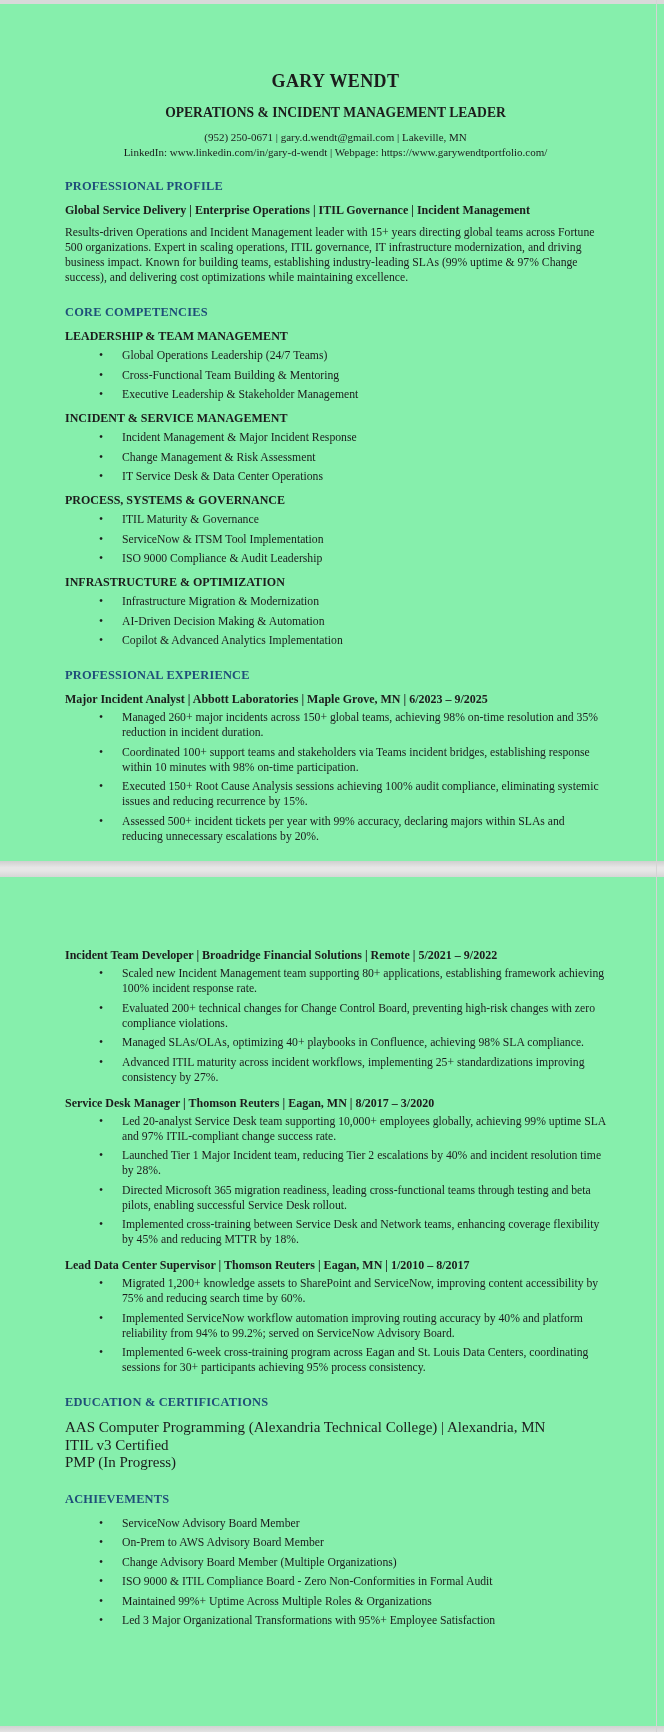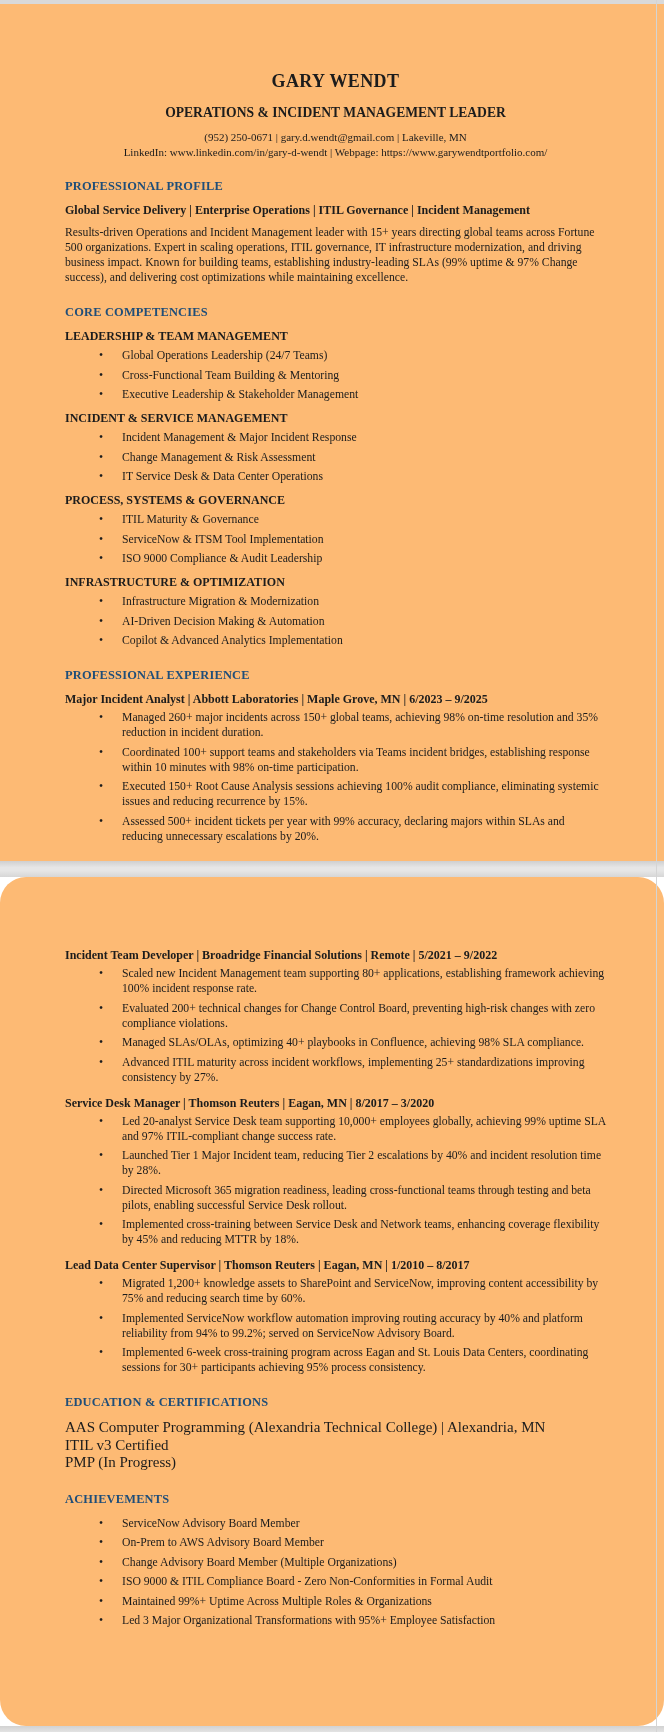--- a/index.html
+++ b/index.html
@@ -11,28 +11,28 @@
     color: #1c1c1c;
     overflow: hidden;
     position: relative;
   }
   .gray-bar { width: 664px; background: #dedede; }
   #top-bar { height: 4px; background: #d9d9d9; }
   #page-gap { height: 16px; background: linear-gradient(#cfcfcf, #e6e6e6 40%, #e6e6e6 60%, #d6d6d6); }
   #bottom-bar { height: 6px; background: linear-gradient(#d2d2d2, #e3e3e3); }
   .page {
     width: 664px;
-    background: #fdba74;
+    background: #86efac;
     box-sizing: border-box;
     padding: 0 58px 0 65px;
     overflow: hidden;
     position: relative;
   }
   #page-1 { height: 857px; padding-top: 67px; }
-  #page-2 { height: 849px; padding-top: 71px; border-radius: 26px; }
+  #page-2 { height: 849px; padding-top: 71px; }
   #right-edge-line {
     position: absolute;
     top: 0; right: 7px;
     width: 1px; height: 1732px;
     background: #d4d4d4;
     z-index: 3;
   }
 
   
   .doc-header { text-align: center; }

